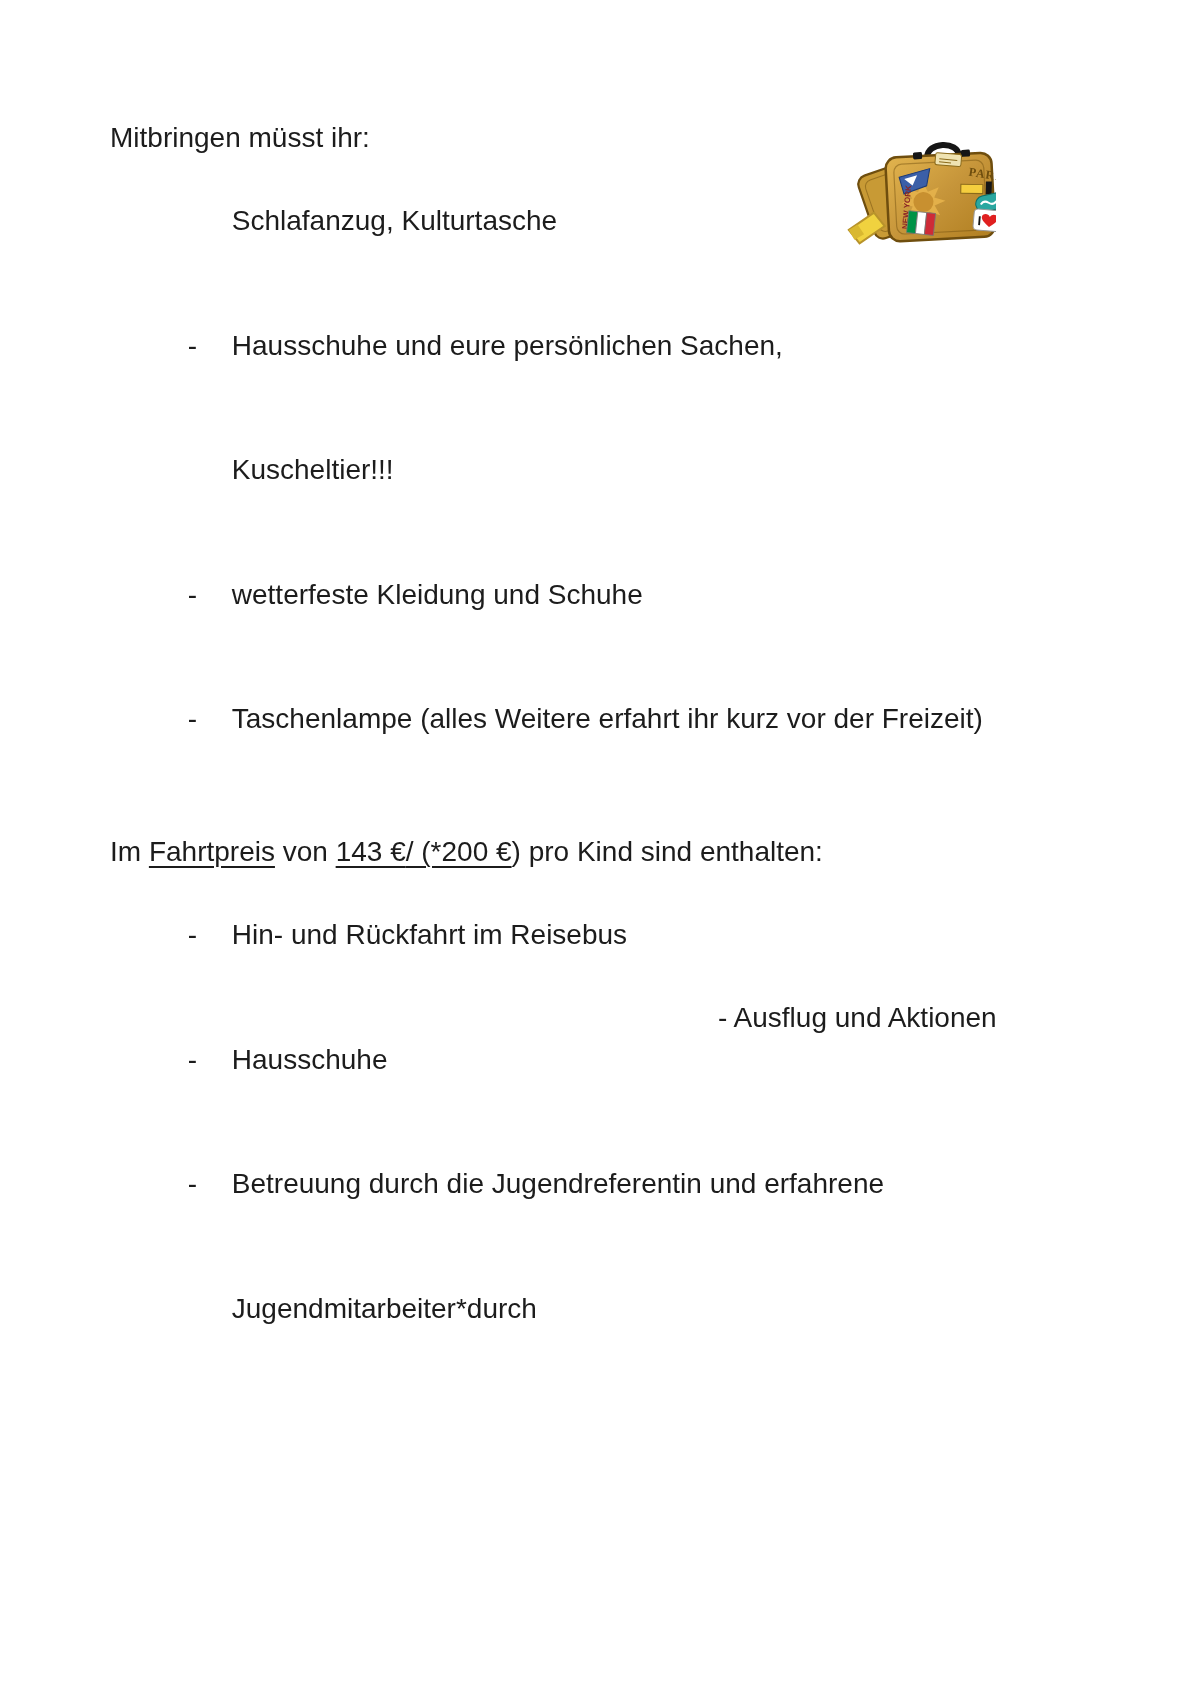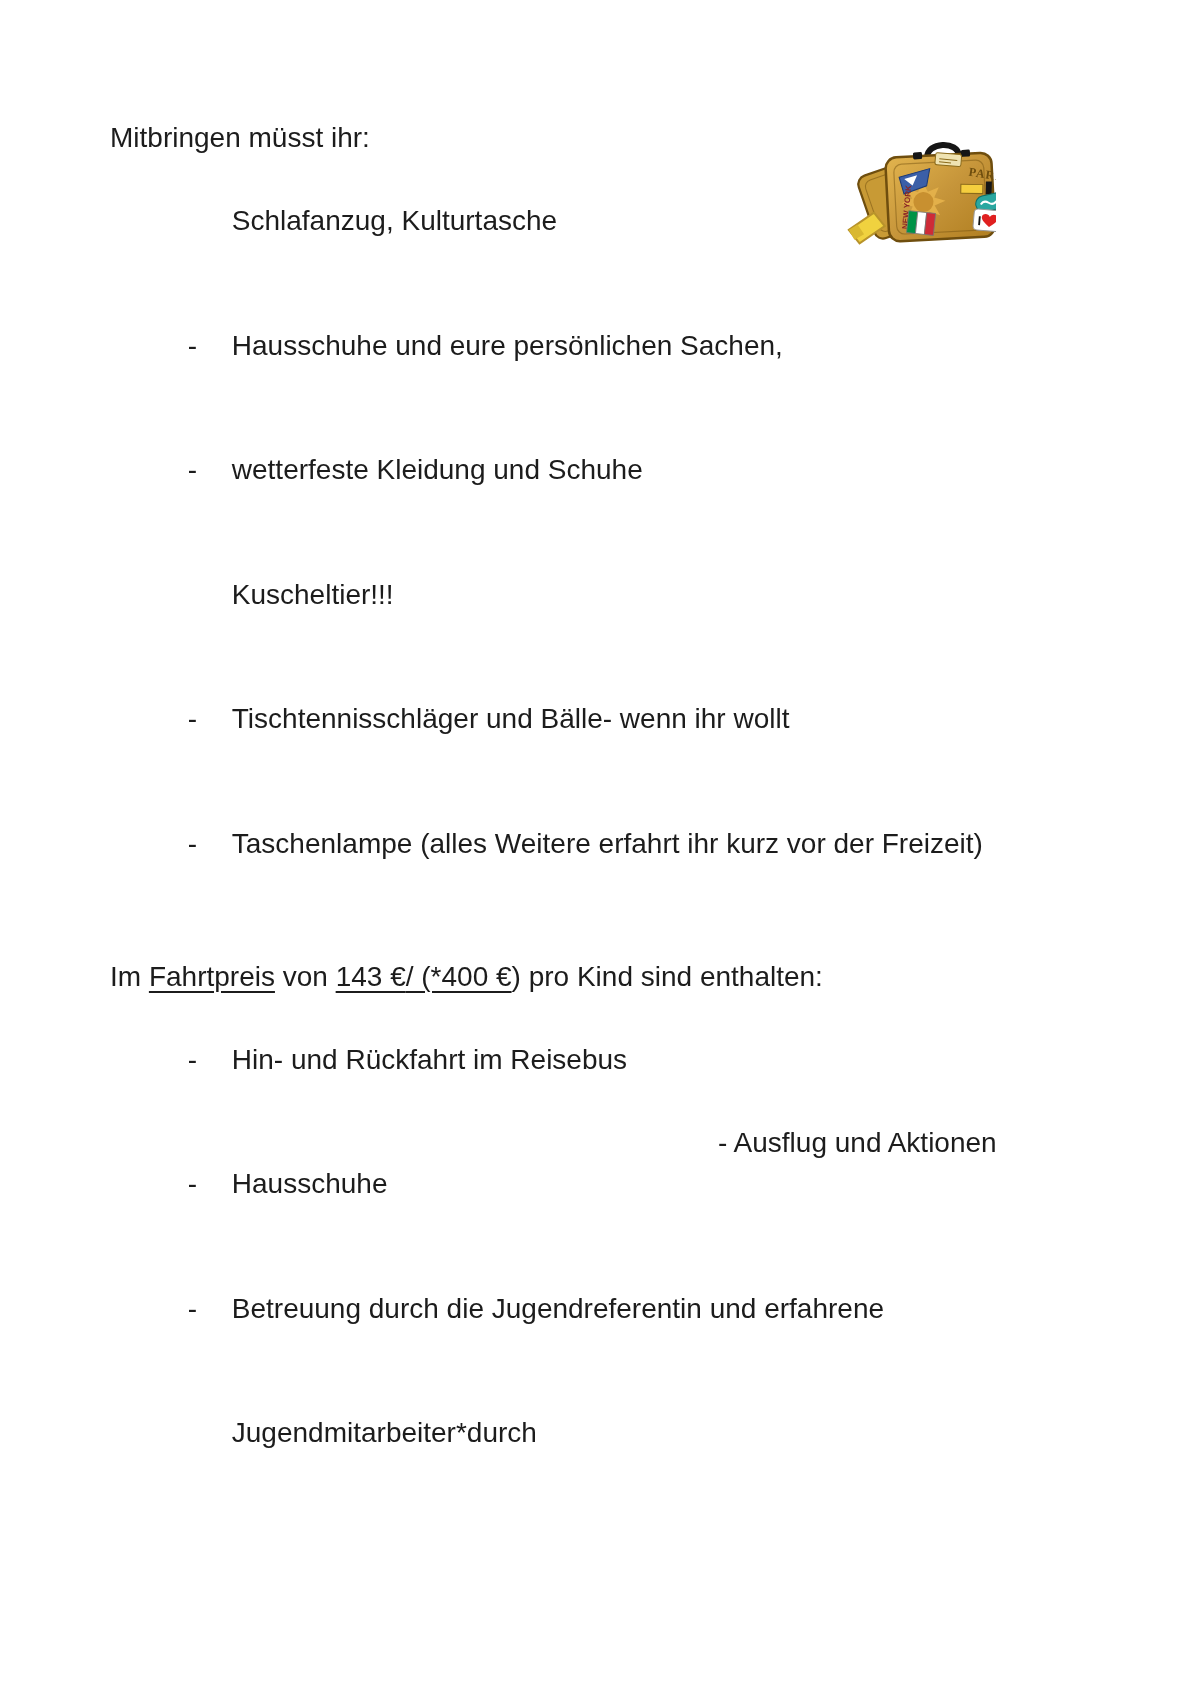--- a/index.html
+++ b/index.html
@@ -35,34 +35,31 @@
 
     <div>
 
         <div class="line row">
           <span class="dash"></span><span>Schlafanzug, Kulturtasche</span>
         </div>
         <div class="line row">
           <span class="dash">-</span><span>Hausschuhe und eure persönlichen Sachen,</span>
         </div>
         <div class="line row">
-          <span class="dash">-</span><span>wetterfeste Kleidung und Schuhe</span>
-        </div>
-        <div class="line row">
           <span class="dash"></span><span>Kuscheltier!!!</span>
         </div>
         <div class="line row">
-          <span class="dash">-</span><span>Tischtennisschläger und Bälle- wenn ihr wollt</span>
+          <span class="dash">-</span><span>wetterfeste Kleidung und Schuhe</span>
         </div>
         <div class="line row">
           <span class="dash">-</span><span>Taschenlampe (alles Weitere erfahrt ihr kurz vor der Freizeit)</span>
         </div>
       </div>
 
-    <div class="line sec-fahrtpreis"><span>Im </span><span class="b u">Fahrtpreis</span><span> von </span><span class="b u">143 €</span><span class="u">/ (*400 €</span><span>) pro Kind sind enthalten:</span></div>
+    <div class="line sec-fahrtpreis"><span>Im </span><span class="b u">Fahrtpreis</span><span> von </span><span class="b u">143 €</span><span class="u">/ (*200 €</span><span>) pro Kind sind enthalten:</span></div>
 
     <div>
 
     <div class="line row">
           <span class="dash">-</span><span>Hin- und Rückfahrt im Reisebus</span>
         </div>
         <div class="line row">
           <span class="dash">-</span><span>Hausschuhe</span><span class="right-col">- Ausflug und Aktionen</span>
         </div>
         <div class="line row">

